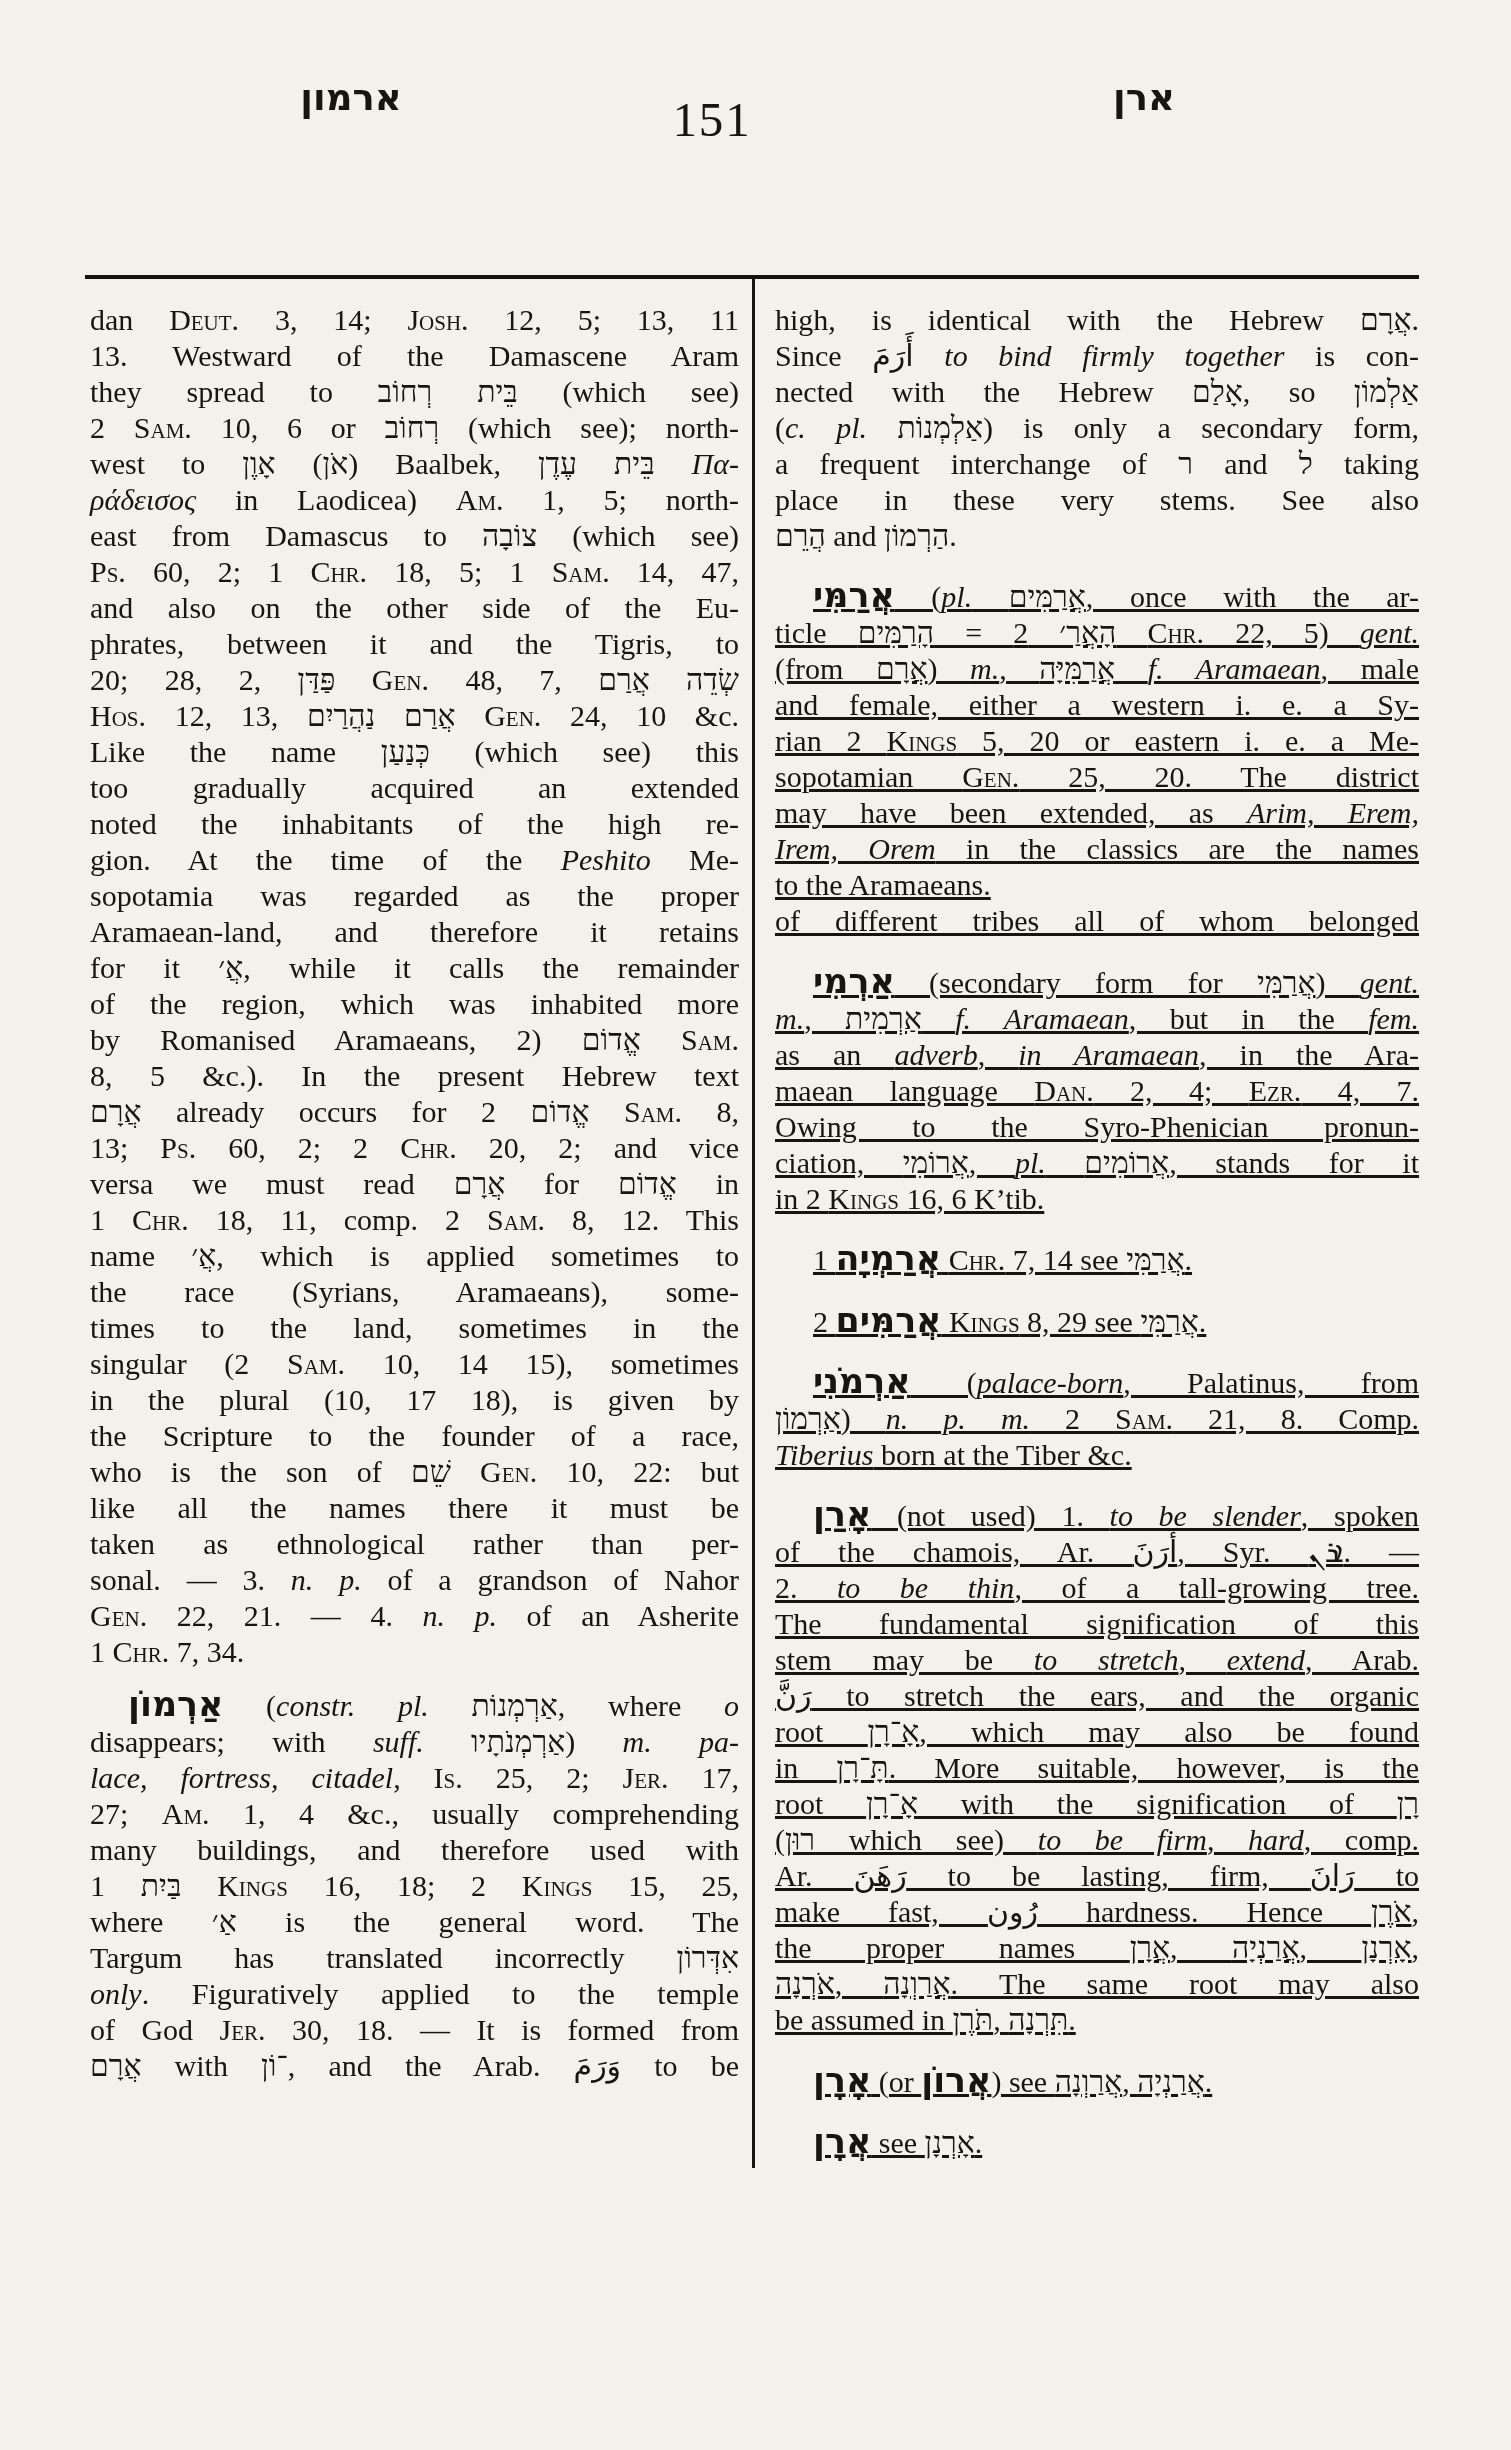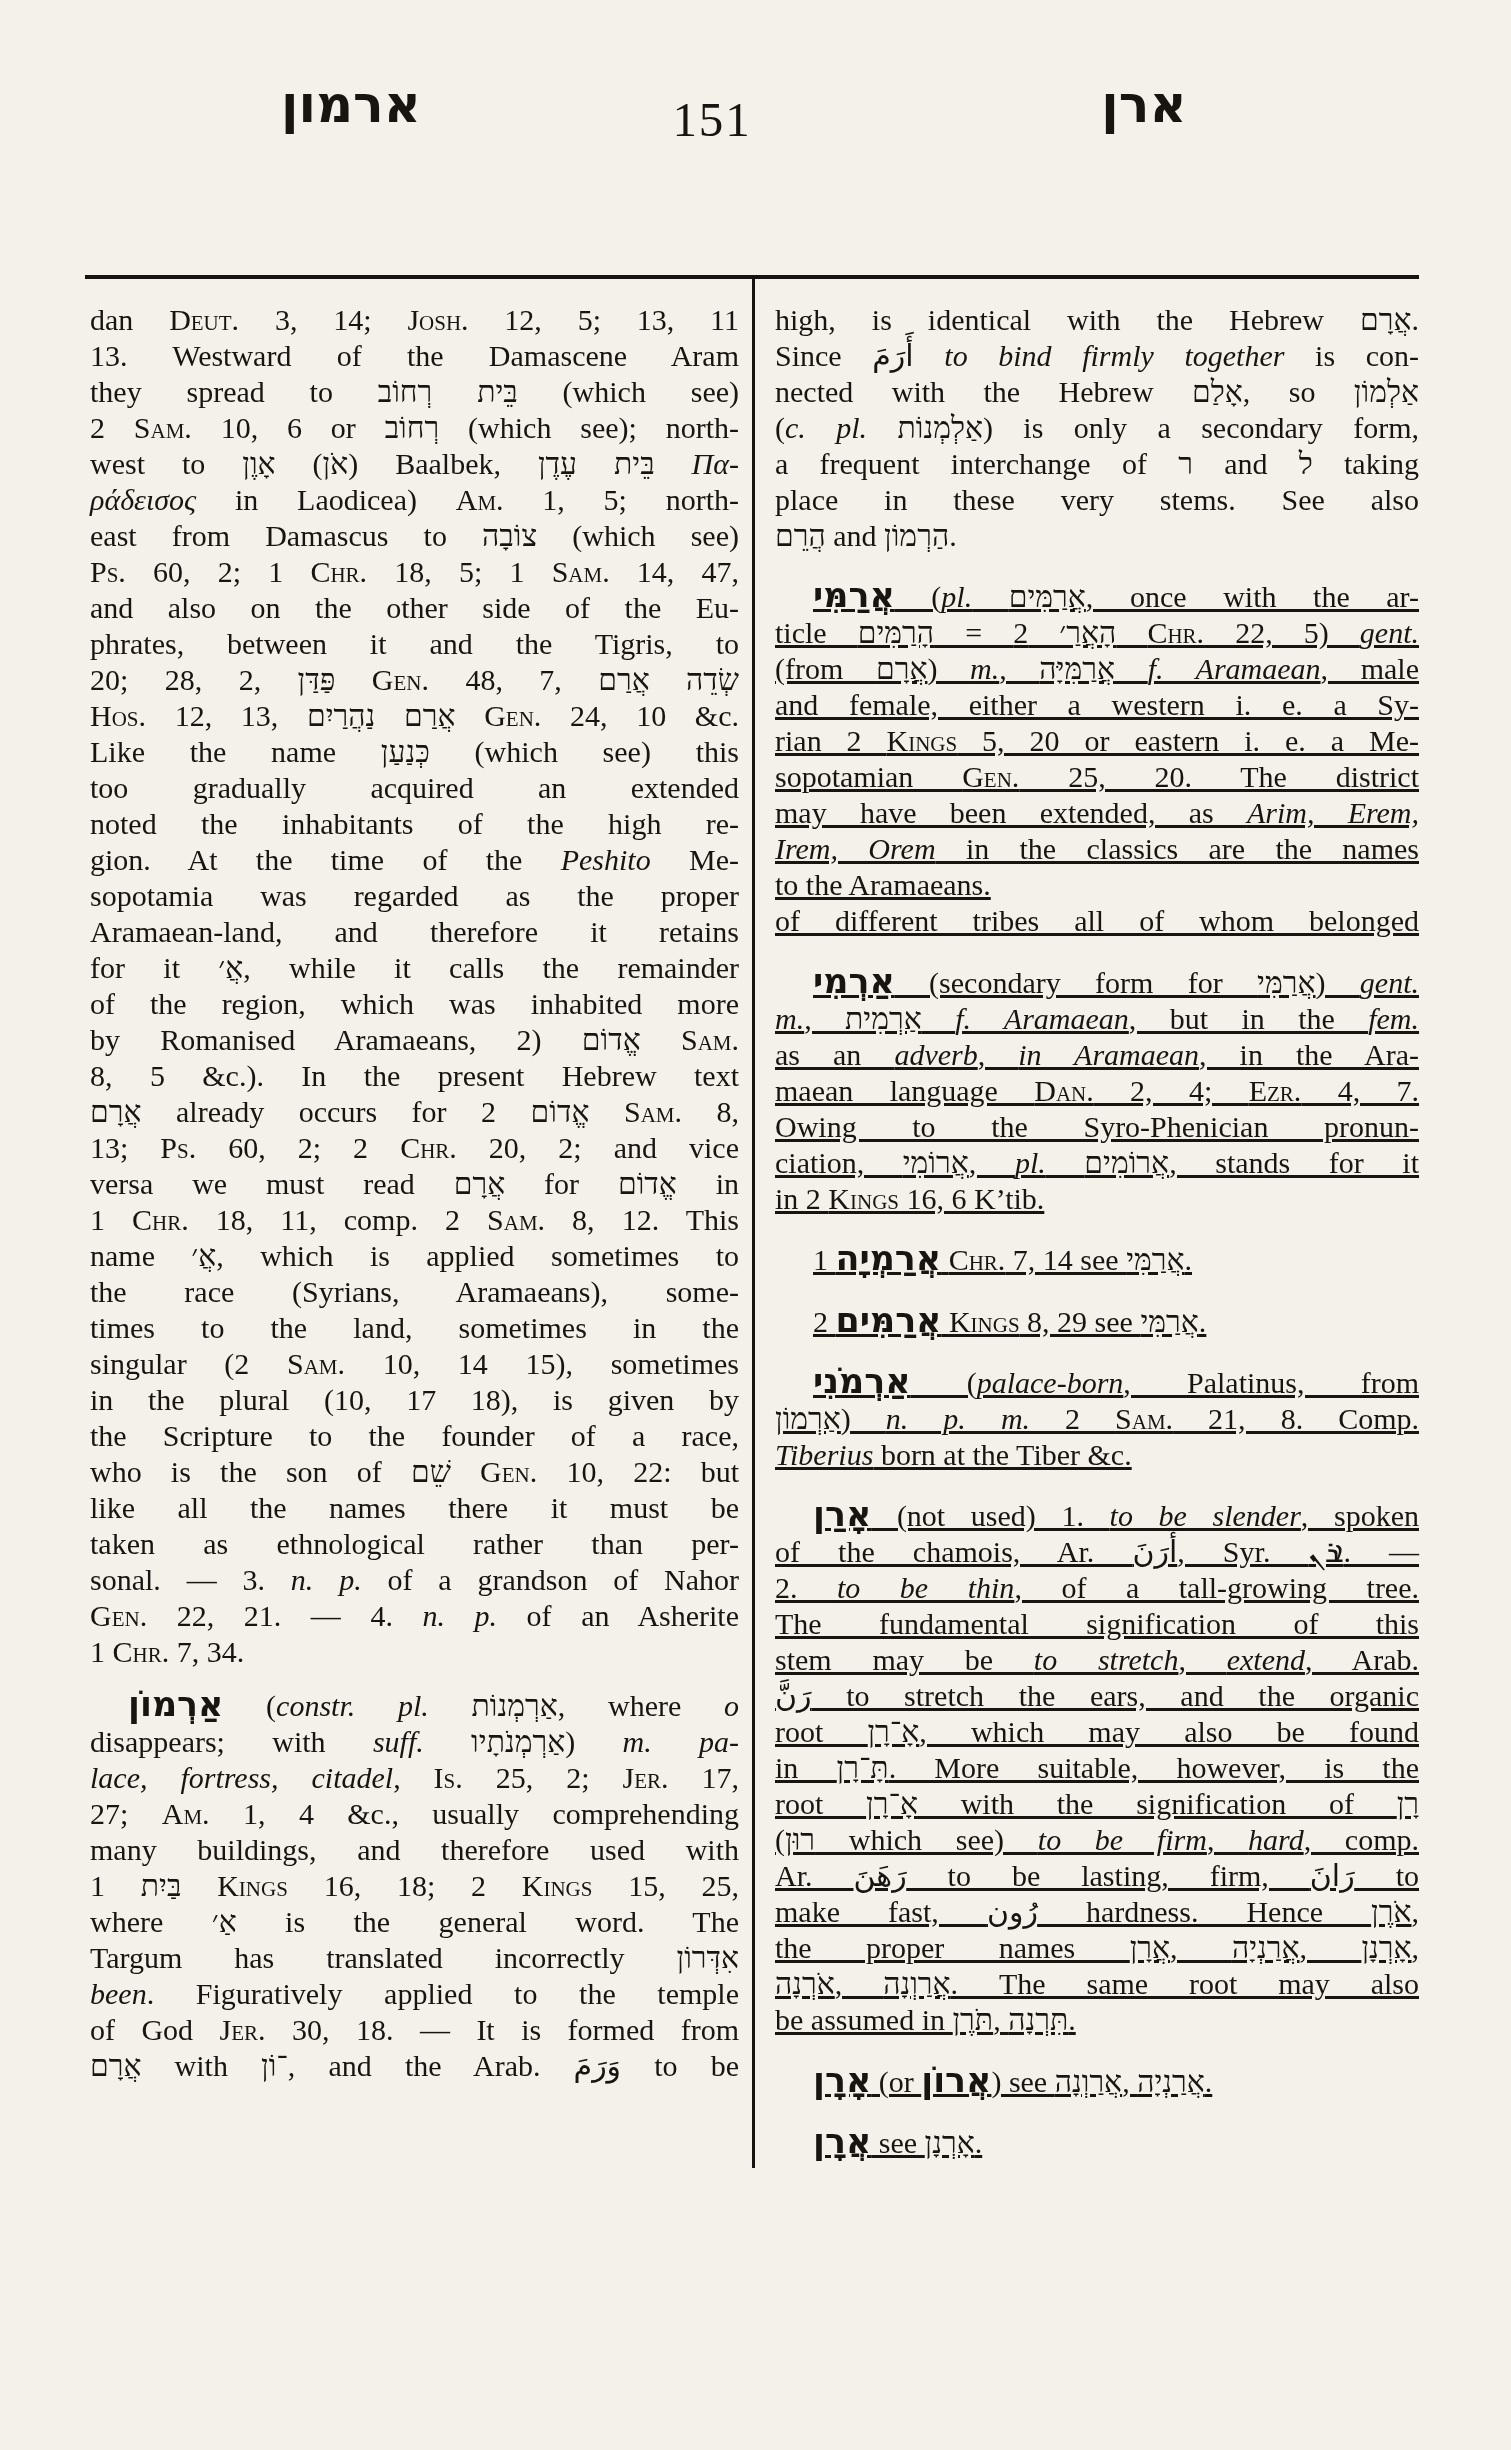--- a/index.html
+++ b/index.html
@@ -1,18 +1,18 @@
 <!DOCTYPE html>
 <html style="font-size:14.4px"><head>
 <meta charset="utf-8">
 <style>
   html,body{margin:0;padding:0;background:#888;}
   .page{position:relative;width:1512px;height:2450px;background:#f4f1ea;color:#181410;
         font-family:"Liberation Serif","DejaVu Serif","DejaVu Sans",serif;overflow:hidden;}
-  .head-he{position:absolute;top:79px;font-weight:bold;font-size:51px;line-height:1;
+  .head-he{position:absolute;top:79px;font-weight:bold;font-size:37px;line-height:1;
         font-family:"DejaVu Sans","DejaVu Serif",serif;transform:translateX(-50%);}
   .page-num{position:absolute;top:95px;font-size:49px;line-height:1;transform:translateX(-50%);letter-spacing:1.8px;}
   .head-rule{position:absolute;left:85px;top:275px;width:1334px;height:3.6px;background:#171310;}
   .col-divider{position:absolute;left:752px;top:279px;width:2.7px;height:1889px;background:#171310;}
   .col{position:absolute;top:302px;font-size:30px;line-height:36px;}
   .col-left{left:90px;width:649px;}
   .col-right{left:775px;width:644px;}
   .para{margin:0;}
   .col-left .para + .para{margin-top:16px;}
   .col-right .para + .para{margin-top:23.4px;text-decoration:underline;}
@@ -77,21 +77,21 @@
       </div>
       <div class="para indent">
         <div class="ln"><span class="hw">אַרְמוֹן</span> (<i>constr. pl.</i> אַרְמְנוֹת, where <i>o</i></div>
         <div class="ln">disappears; with <i>suff.</i> אַרְמְנֹתָיו) <i>m. pa-</i></div>
         <div class="ln"><i>lace, fortress, citadel</i>, <span class="sc">Is.</span> 25, 2; <span class="sc">Jer.</span> 17,</div>
         <div class="ln">27; <span class="sc">Am.</span> 1, 4 &amp;c., usually comprehending</div>
         <div class="ln">many buildings, and therefore used with</div>
         <div class="ln">בַּיִת 1 <span class="sc">Kings</span> 16, 18; 2 <span class="sc">Kings</span> 15, 25,</div>
         <div class="ln">where אַ׳ is the general word. The</div>
         <div class="ln">Targum has translated incorrectly אִדְּרוֹן</div>
-        <div class="ln"><i>been</i>. Figuratively applied to the temple</div>
+        <div class="ln"><i>only</i>. Figuratively applied to the temple</div>
         <div class="ln">of God <span class="sc">Jer.</span> 30, 18. — It is formed from</div>
         <div class="ln">אֲרָם with ־וֹן, and the Arab. وَرَمَ to be</div>
       </div>
     </div>
   <div class="col col-right">
       <div class="para">
         <div class="ln">high, is identical with the Hebrew אֲרָם.</div>
         <div class="ln">Since أَرَمَ <i>to bind firmly together</i> is con-</div>
         <div class="ln">nected with the Hebrew אָלַם, so אַלְמוֹן</div>
         <div class="ln">(<i>c. pl.</i> אַלְמְנוֹת) is only a secondary form,</div>

